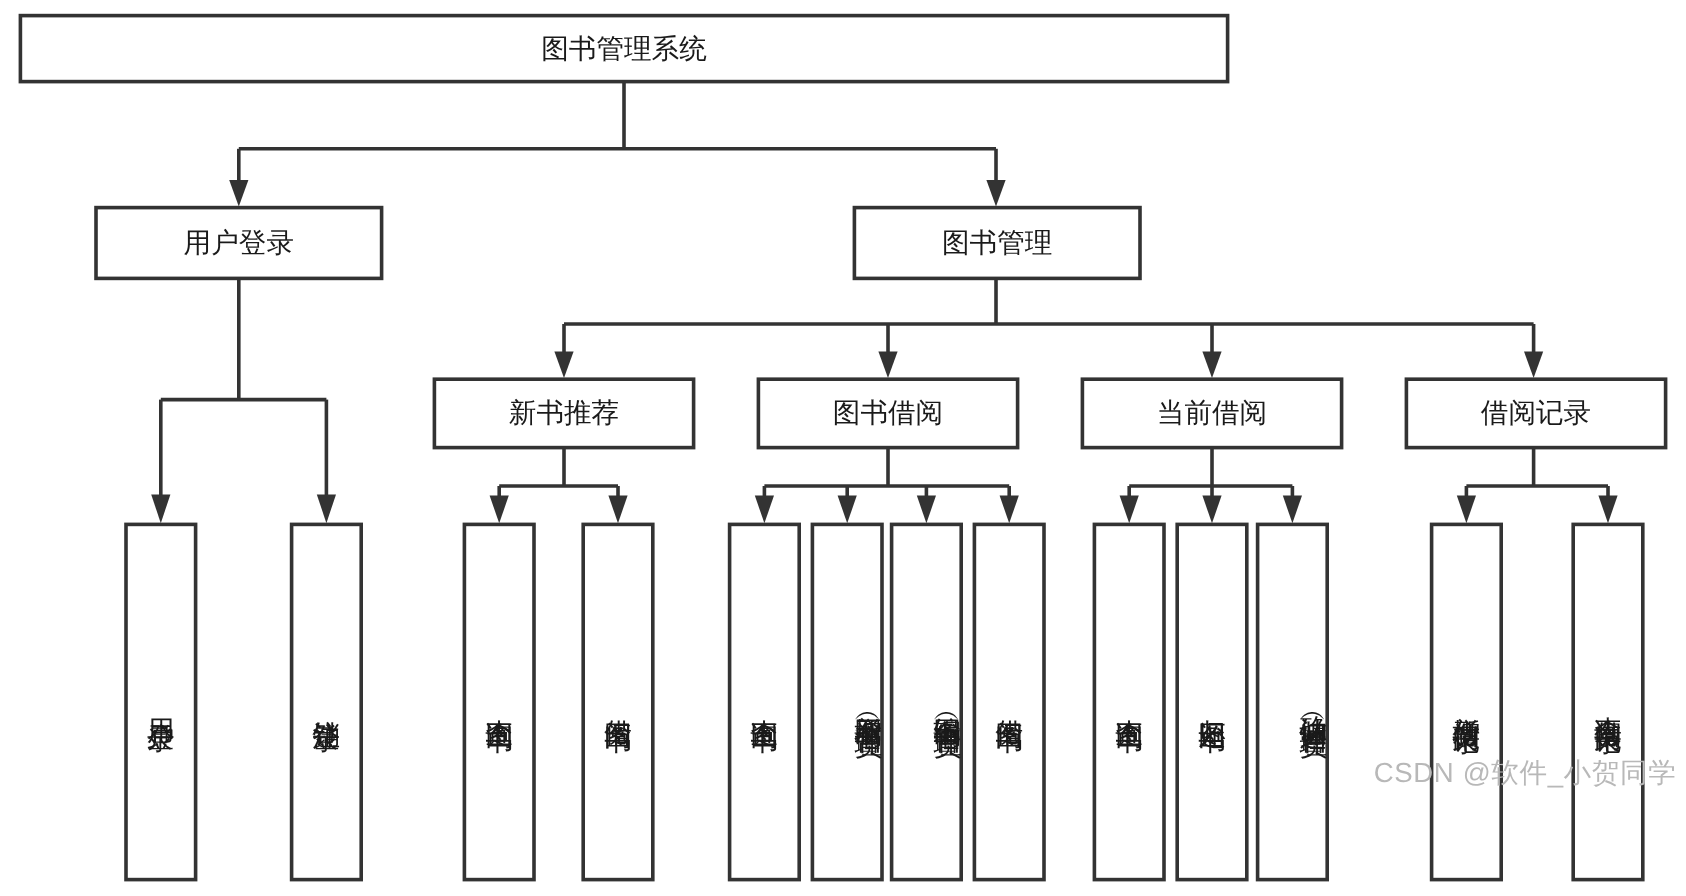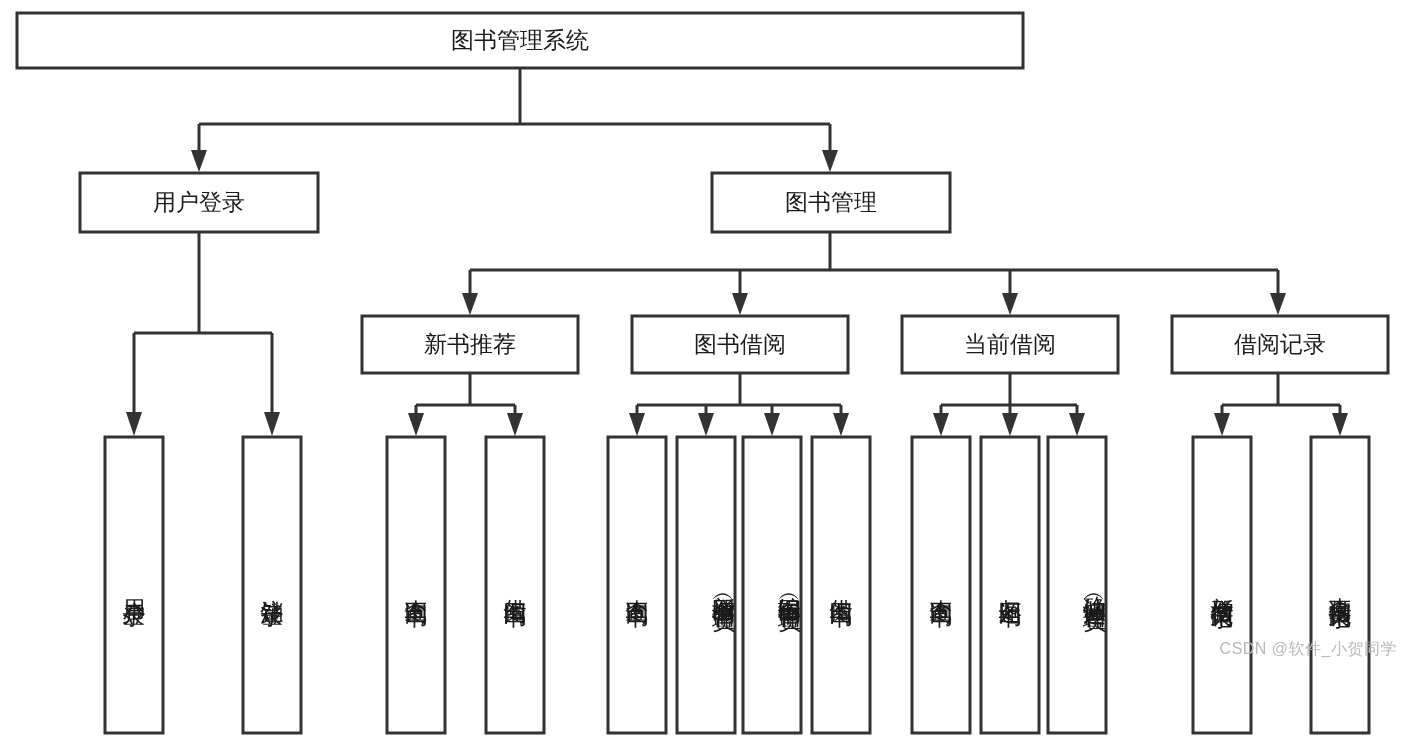--- a/index.html
+++ b/index.html
@@ -33,21 +33,21 @@
     letter-spacing:2px;
     white-space:nowrap;
     pointer-events:none;
   }
   .leaf-label-wrap.centered{align-items:center;}
   .watermark{
     position:absolute;
     right:8px;
     bottom:4px;
     font-family:"Liberation Sans","DejaVu Sans",sans-serif;
-    font-size:16px;
+    font-size:23px;
     color:#b8b8b8;
     letter-spacing:0.5px;
     white-space:nowrap;
   }
 </style>
 </head>
 <body>
 
 <div id="diagram-root">
 

